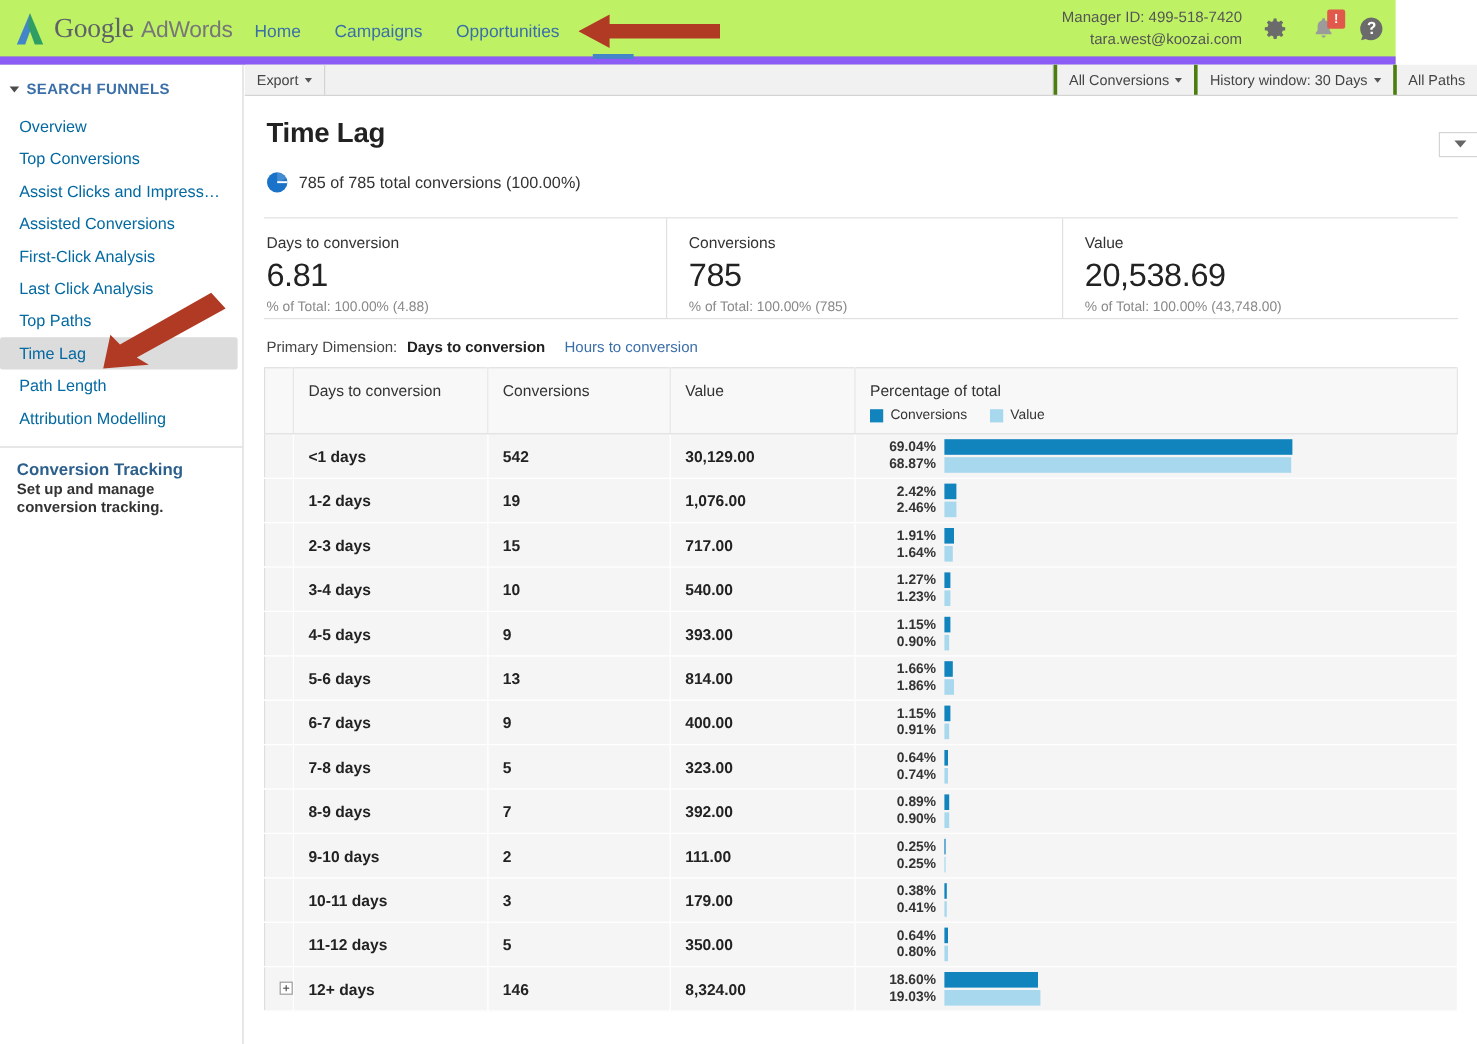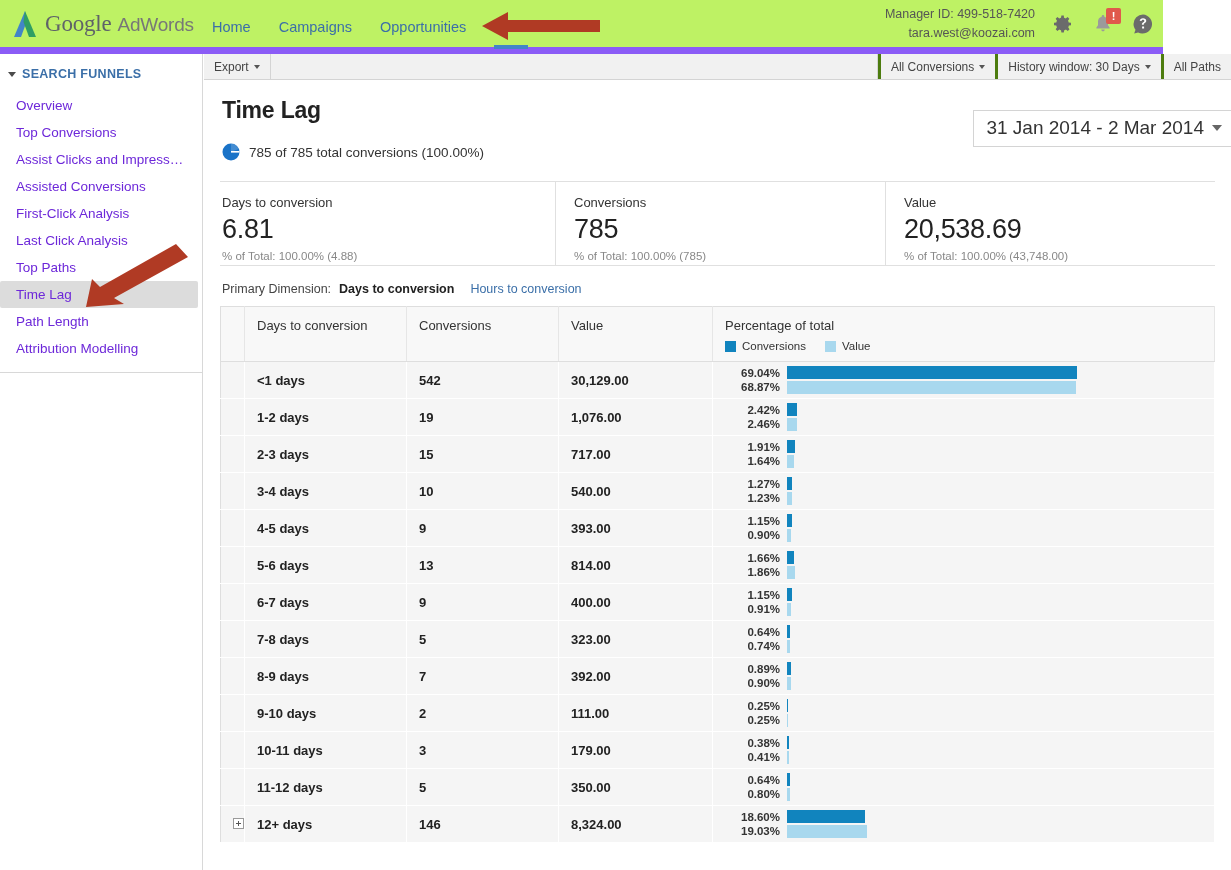--- a/index.html
+++ b/index.html
@@ -77,21 +77,21 @@
     text-align: right;
   }
   .caret-down {
     width: 0; height: 0;
     border-left: 4.5px solid transparent; border-right: 4.5px solid transparent;
     border-top: 5.5px solid #4b4b4b;
   }
   .sb-item {
     height: 27px; display: flex; align-items: center;
     padding-left: 16px; margin: 0 4px 0 0;
-    font-size: 13.5px; color: #6d28d9;
+    font-size: 13.5px; color: #0369a1;
     cursor: pointer;
   }
   .sb-item.selected { background: #dcdcdc; border-radius: 2px; }
   .sb-sep { height: 1px; background: #d8d8d8; margin: 10px 0 0 0; }
   .sb-promo { padding: 10px 14px 0 14px; }
   .sb-promo-title { font-size: 14px; font-weight: bold; color: #2d5f8c; margin-bottom: 2px; }
   .sb-promo-body { font-size: 12.5px; font-weight: bold; color: #333; line-height: 15px; }
 
   
   .content { position: absolute; left: 204px; top: 54px; width: 1027px; height: 816px; background: #fff; }
@@ -324,20 +324,24 @@
     <span>Time Lag</span>
     </div>
   <div class="sb-item">
     <span>Path Length</span>
     </div>
   <div class="sb-item">
     <span>Attribution Modelling</span>
     </div>
 
   <div class="sb-sep"></div>
+  <div class="sb-promo">
+    <div class="sb-promo-title">Conversion Tracking</div>
+    <div class="sb-promo-body">Set up and manage conversion tracking.</div>
+  </div>
 
   <svg style="position:absolute;left:78px;top:188px;width:130px;height:70px;pointer-events:none">
     <polygon points="8,65 14,37 22,45 98,2 110,15 36,56 46,62" fill="#b03a24"></polygon>
   </svg>
 </div>
 
 <div class="content">
 
   <div class="toolbar">
     <div class="tb-btn">
@@ -358,21 +362,20 @@
         <span>All Paths</span>
       </div>
     </div>
   </div>
 
   <div class="body-pad">
 
     <div class="page-title">Time Lag</div>
 
     <div class="daterange">
-      <span>31 Jan 2014 - 2 Mar 2014</span>
       <span class="dr-caret"></span>
     </div>
 
     <div class="conv-line">
       <svg class="pie-icon" viewBox="0 0 18 18">
         <circle cx="9" cy="9" r="8.5" fill="#1a73c8"></circle>
         <path d="M9 9 L9 0.5 A8.5 8.5 0 0 1 16.5 6 Z" fill="#ffffff" opacity="0.18"></path>
         <rect x="9" y="8" width="8.5" height="1.6" fill="#ffffff"></rect>
       </svg>
       <span>785 of 785 total conversions (100.00%)</span>

